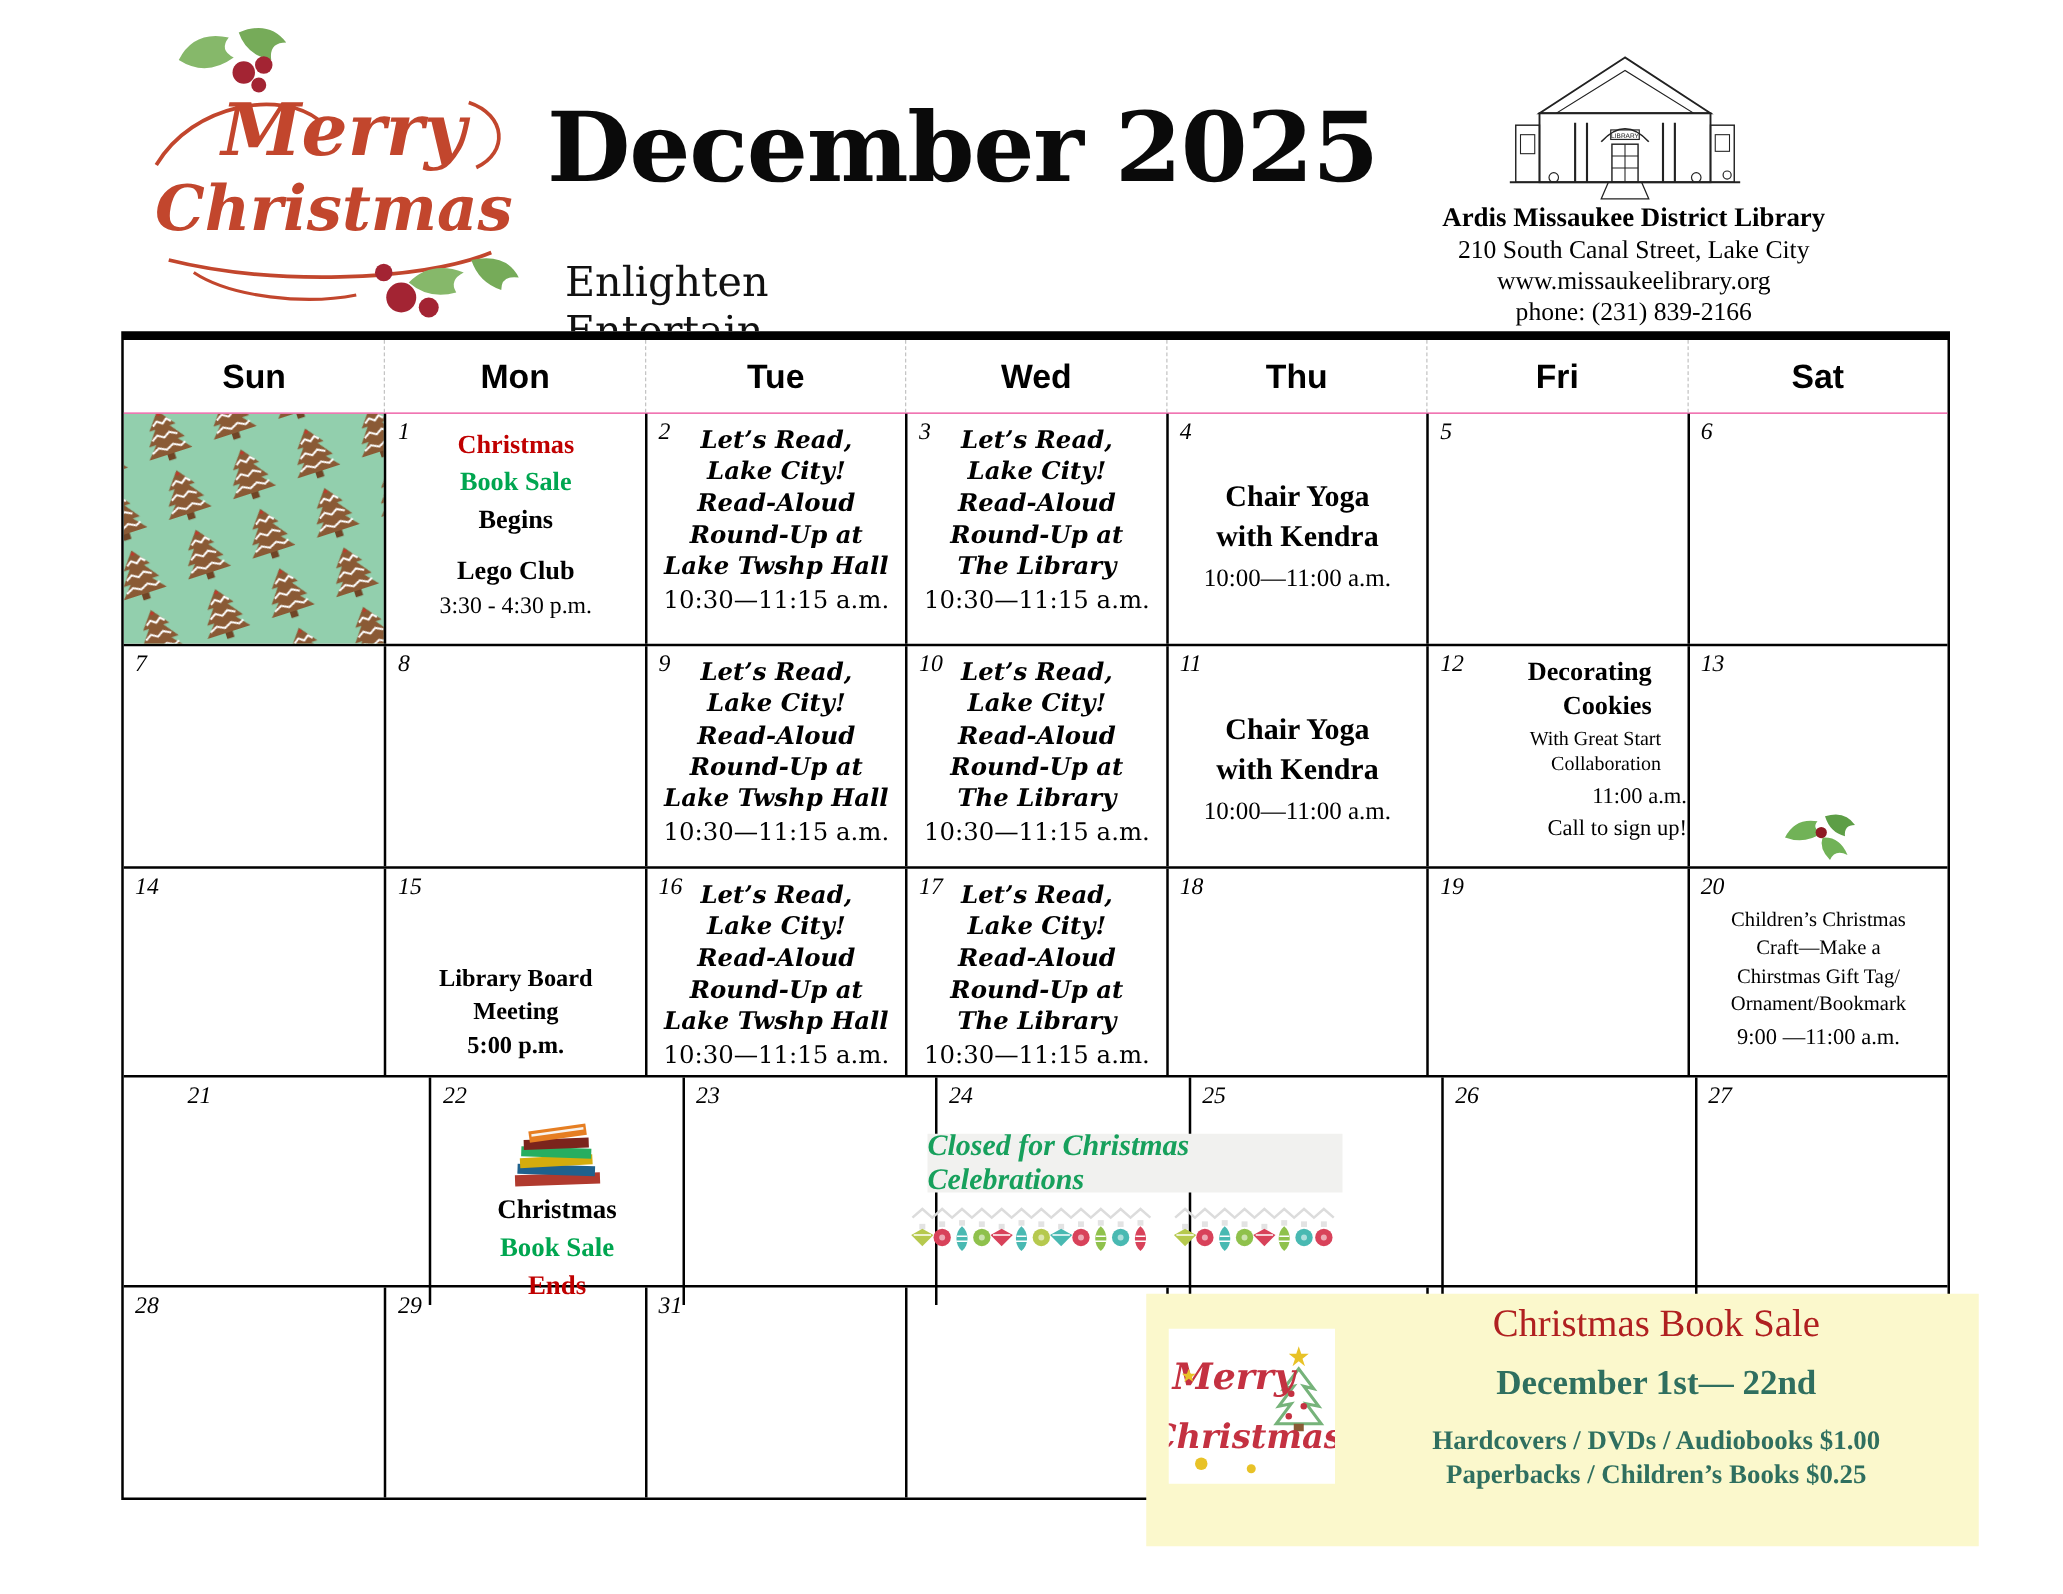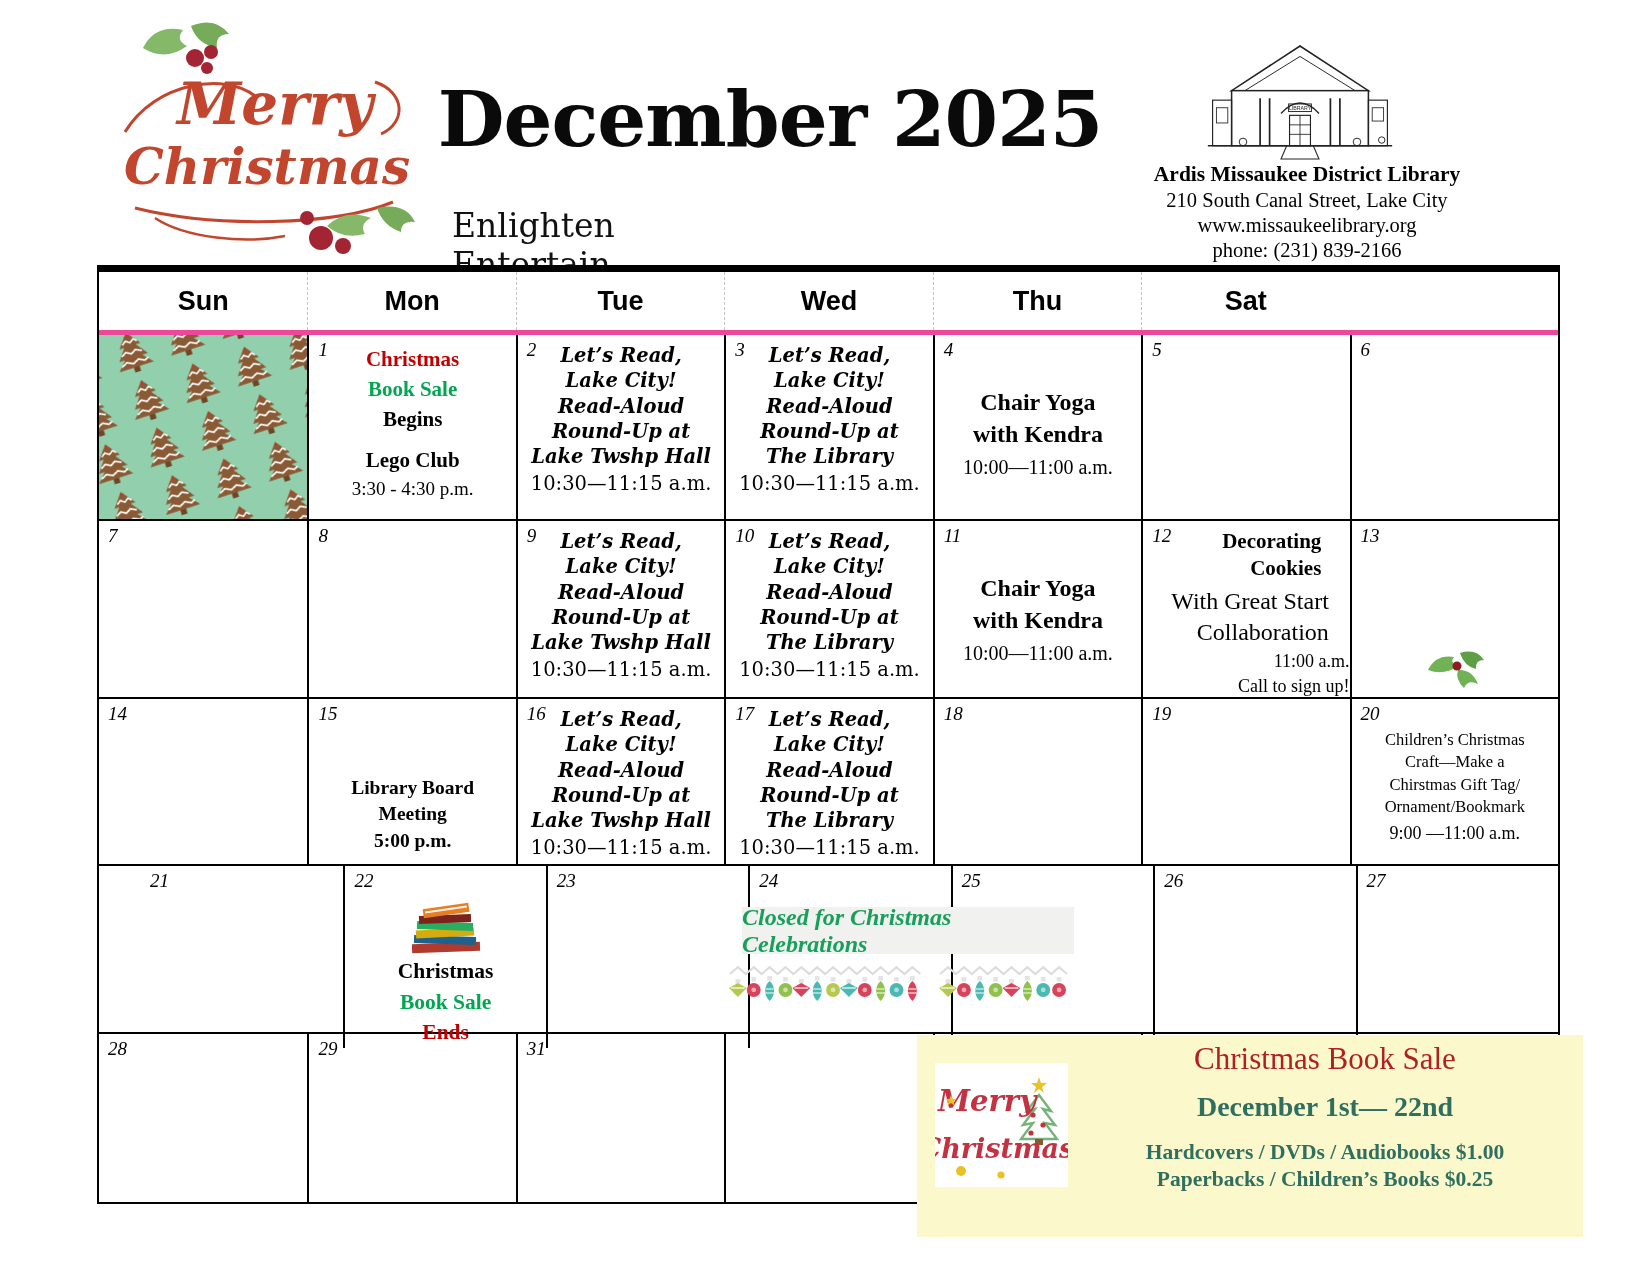--- a/index.html
+++ b/index.html
@@ -13,21 +13,21 @@
   .tagline{position:absolute;left:452px;top:206px;width:622px;display:flex;
       font-family:"DejaVu Serif",serif;font-size:33px;color:#111;flex-direction:column;}
   .building{position:absolute;left:1205px;top:40px;width:190px;height:126px;}
   .lib-block{position:absolute;left:1128px;top:162px;width:358px;text-align:center;}
   .lib-name{font-weight:bold;font-size:21.5px;line-height:1.2;}
   .lib-line{font-size:20.5px;line-height:1.22;}
 
   
   .cal{position:absolute;left:97px;top:265px;width:1463px;box-sizing:border-box;
        border:2px solid #000;border-top:7px solid #000;background:#fff;}
-  .cal-head{display:grid;grid-template-columns:repeat(7,1fr);height:58px;border-bottom:5px solid #ec4899;}
+  .cal-head{display:grid;grid-template-columns:repeat(7,1fr);height:58px;border-bottom:1px solid #ec4899;}
   .dh{display:flex;align-items:center;justify-content:center;
       font-family:"Liberation Sans",sans-serif;font-weight:bold;font-size:27px;}
   .dh + .dh{border-left:1px dashed #c4c4c4;}
   .crow{display:grid;grid-template-columns:repeat(7,1fr);}
   .crow + .crow{border-top:2px solid #000;}
   .r1{height:184px;} .r2{height:176px;} .r3{height:165px;} .r4{height:166px;padding-left:42px;} .r5{height:168px;}
   .cell{position:relative;box-sizing:border-box;}
   .cell + .cell{border-left:2px solid #000;}
   .num{position:absolute;top:5px;left:9px;font-style:italic;font-size:19px;line-height:1;
        font-family:"Liberation Serif",serif;}
@@ -42,21 +42,21 @@
   .ra{padding-top:8px;text-align:center;font-family:"DejaVu Serif",serif;
       font-weight:bold;font-style:italic;font-size:19.5px;line-height:1.3;}
   .ra-time{font-family:"DejaVu Serif",serif;font-weight:normal;font-style:normal;font-size:19.5px;margin-top:1px;}
 
   .yoga{padding-top:52px;text-align:center;font-family:"Liberation Serif",serif;
         font-weight:bold;font-size:24px;line-height:1.32;}
   .y-time{font-weight:normal;font-size:20px;margin-top:4px;}
 
   .deco{padding-top:7px;text-align:right;font-family:"Liberation Serif",serif;}
   .d-title{font-weight:bold;font-size:21px;line-height:1.3;max-width:150px;margin:0 auto;}
-  .d-sub{font-size:24px;line-height:1.3;max-width:165px;margin:3px auto 0;}
+  .d-sub{font-size:16px;line-height:1.3;max-width:165px;margin:3px auto 0;}
   .d-time,.d-note{font-size:18px;line-height:1.3;margin-top:2px;}
 
   .board{padding-top:76px;text-align:center;font-family:"Liberation Serif",serif;
          font-weight:bold;font-size:19.5px;line-height:1.35;}
   .b-l1{max-width:145px;margin:0 auto;}
 
   .craft{padding-top:30px;text-align:center;font-family:"Liberation Serif",serif;
          font-size:16.5px;line-height:1.35;}
   .c-time{font-size:18px;margin-top:3px;}
   .holly20{position:absolute;left:1422px;top:648px;width:74px;height:50px;}
@@ -143,20 +143,21 @@
     <div class="lib-line">phone: (231) 839-2166</div>
   </div>
 
   <div class="cal">
     <div class="cal-head">
       <div class="dh">Sun</div>
       <div class="dh">Mon</div>
       <div class="dh">Tue</div>
       <div class="dh">Wed</div>
       <div class="dh">Thu</div>
+      <div class="dh">Fri</div>
       <div class="dh">Sat</div>
     </div>
 
     <div class="crow r1">
       <div class="cell">
         <svg class="gb-img" viewBox="0 0 208 184" preserveAspectRatio="none">
           <defs>
             <g id="gtree">
               <rect x="-3" y="14" width="6" height="7" fill="#6f4526"></rect>
               <path d="M0,-20 L11,-6 L6,-6 L15,6 L9,6 L18,16 L-18,16 L-9,6 L-15,6 L-6,-6 L-11,-6 Z" fill="#8a5a35"></path>

